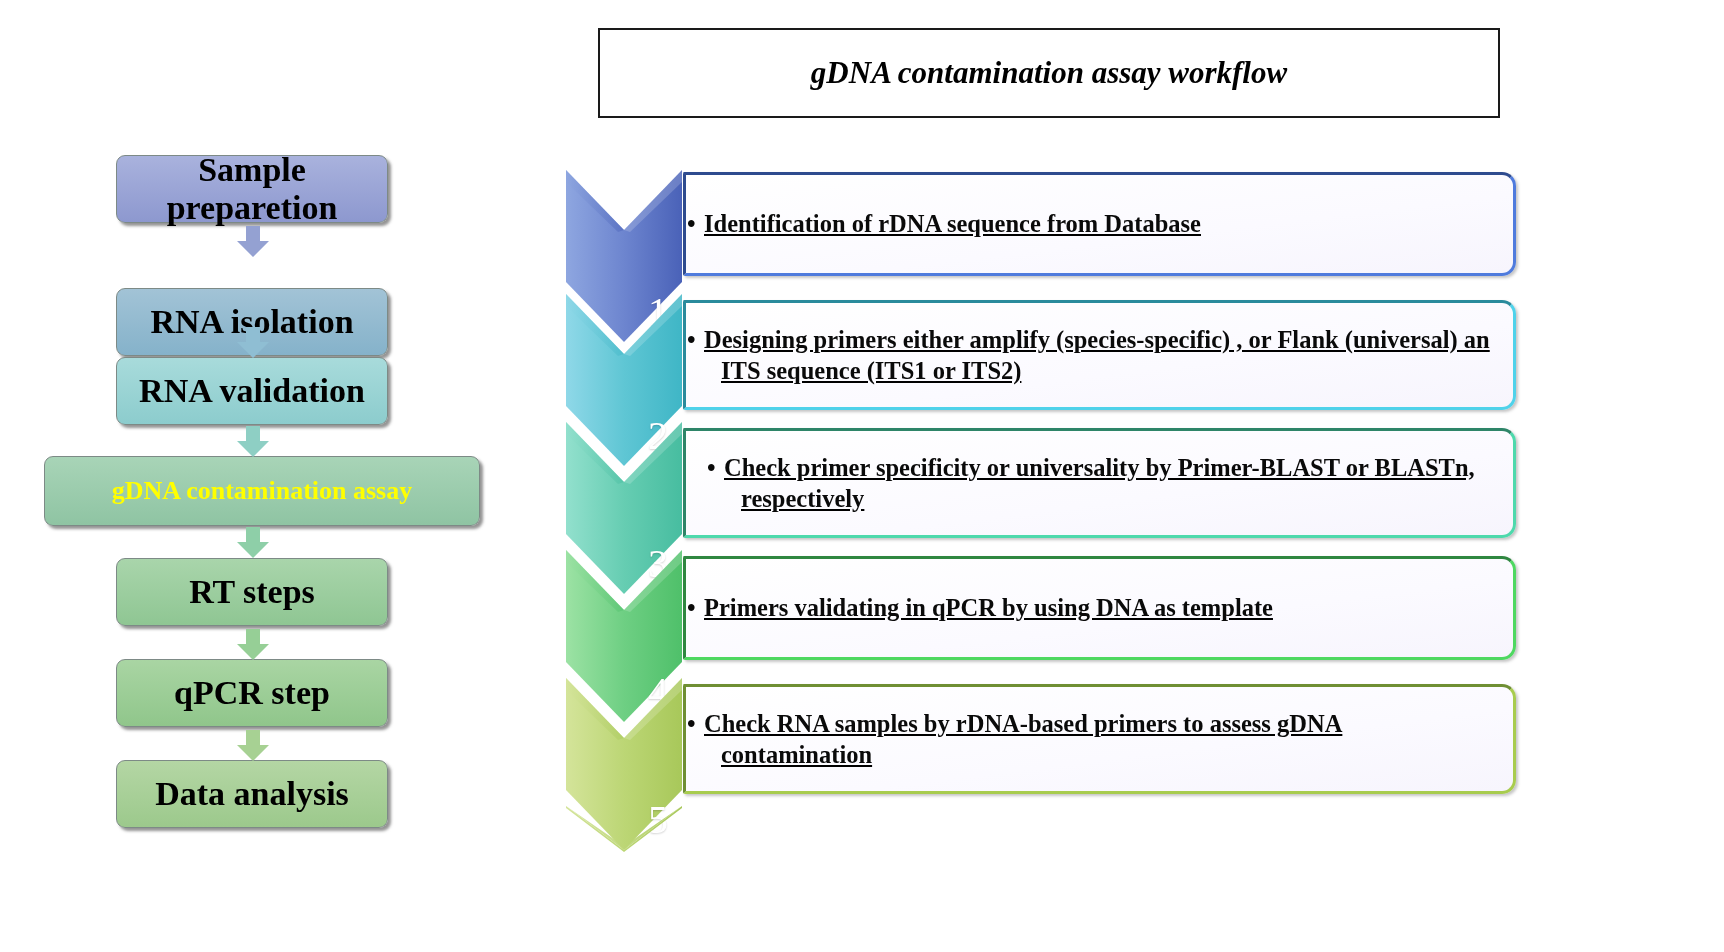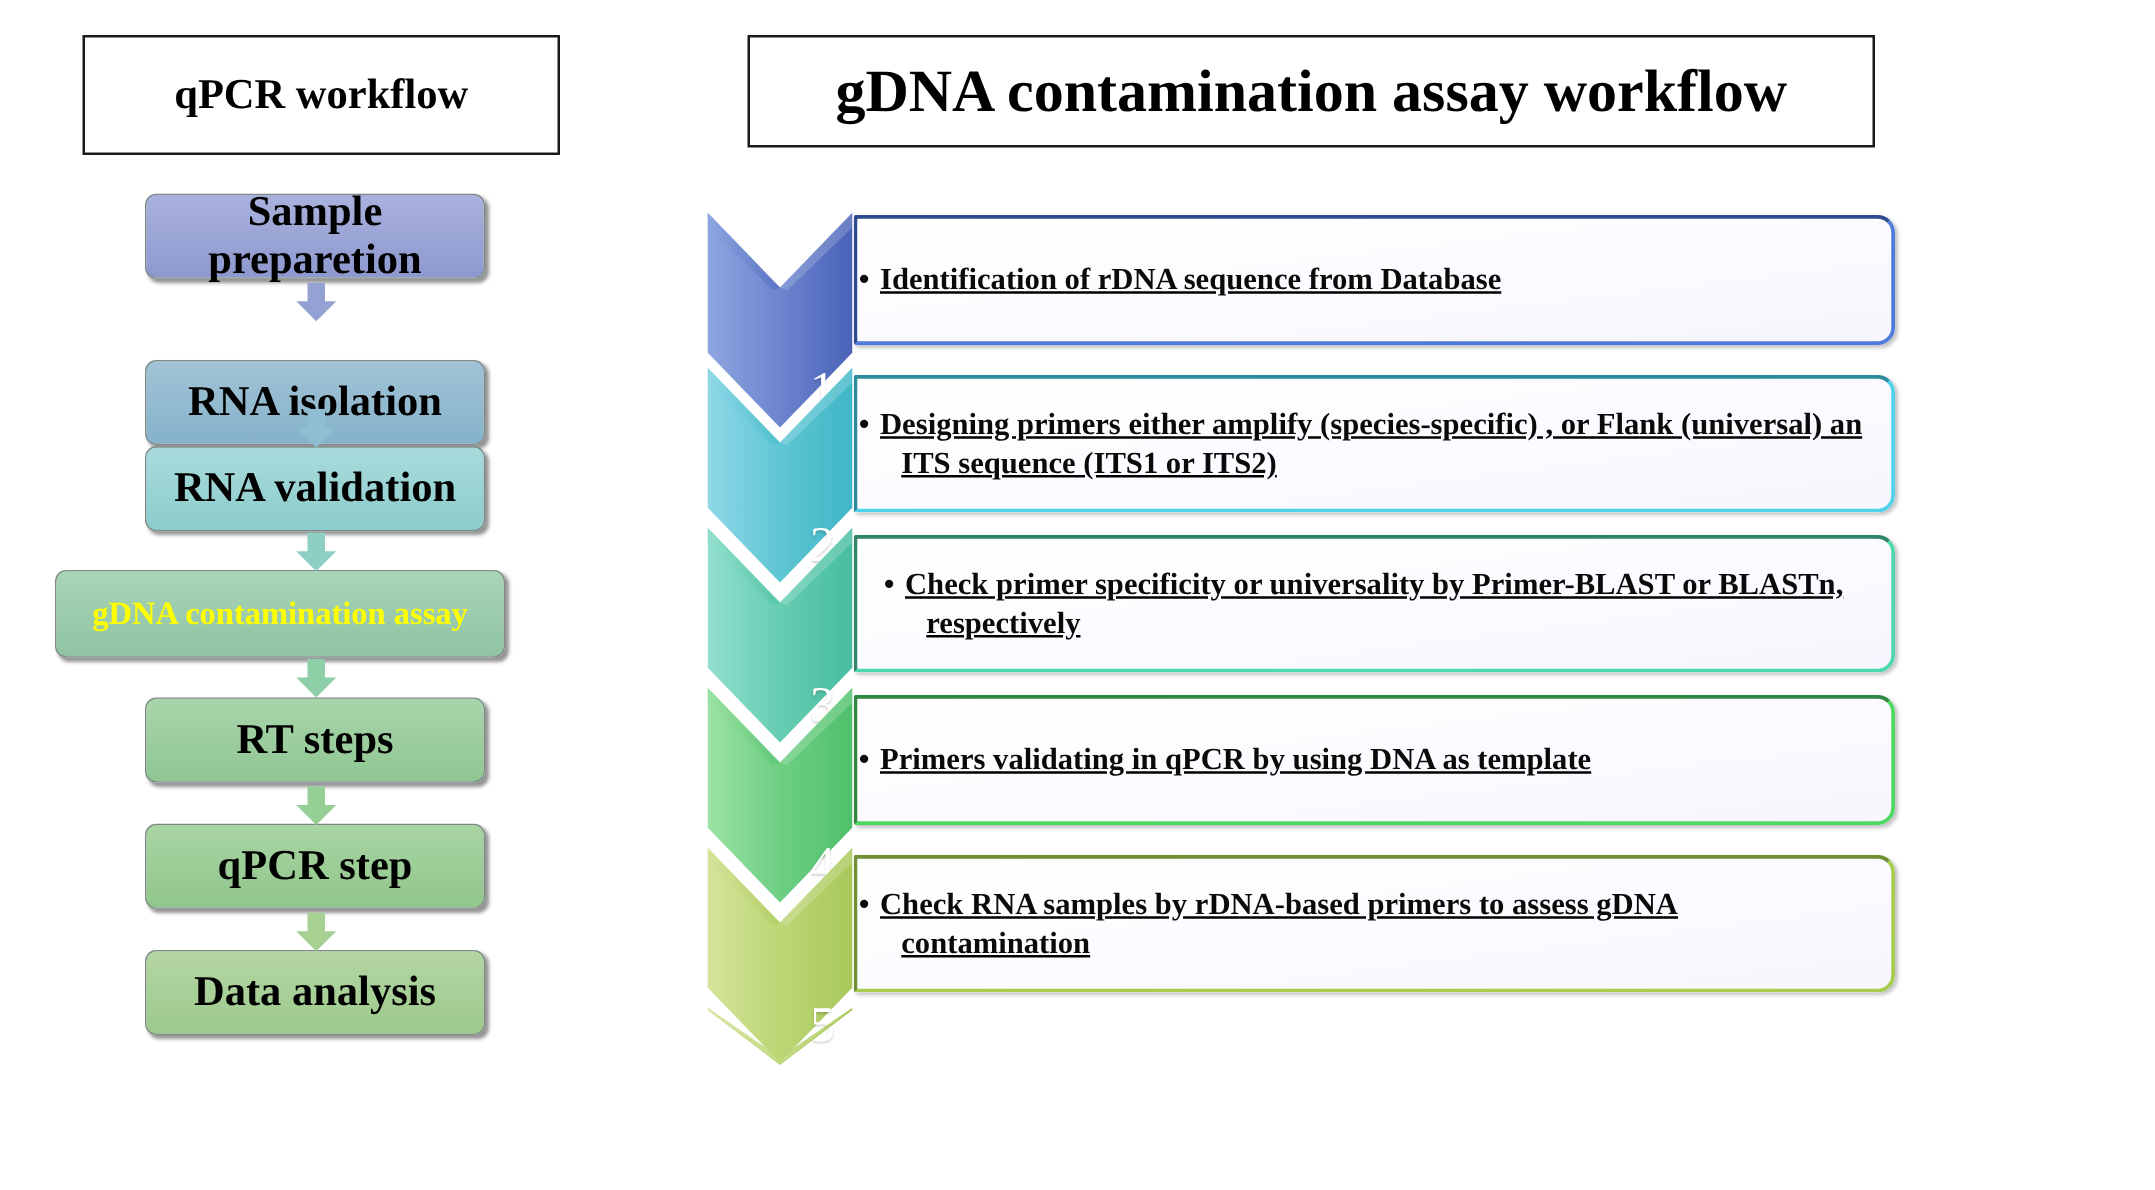--- a/index.html
+++ b/index.html
@@ -17,21 +17,21 @@
     background: #ffffff;
     border: 2px solid #1a1a1a;
     display: flex;
     align-items: center;
     justify-content: center;
     font-weight: bold;
     color: #000000;
     text-align: center;
   }
   #title-left  { left: 66px;  top: 28px;  width: 378px; height: 92px;  font-size: 34px; }
-  #title-right { left: 598px; top: 28px;  width: 898px; height: 86px;  font-size: 48px; }
+  #title-right { left: 598px; top: 28px;  width: 898px; height: 86px;  font-size: 31px; font-style: italic; }
 
   
   .flow-box {
     position: absolute;
     border-radius: 9px;
     border: 1.5px solid #7d8a86;
     box-shadow: 3px 3px 3px rgba(60,60,60,0.55);
     display: flex;
     align-items: center;
     justify-content: center;
@@ -98,35 +98,34 @@
     position: absolute;
     left: 1px;
     top: 0;
   }
 </style>
 </head>
 <body>
 
 <div id="root">
 
-  <div class="title-box" id="title-left">qPCR workflow</div>
 
   <div class="title-box" id="title-right">gDNA contamination assay workflow</div>
 
   <div id="left-flow">
       <div class="flow-box" style="left: 116px; top: 155px; width: 272px; height: 68px; background: linear-gradient(rgb(169, 178, 221) 0%, rgb(141, 152, 207) 100%); color: rgb(0, 0, 0);">
         <span>Sample preparetion</span>
       </div>
       <div class="flow-box" style="left: 116px; top: 256px; width: 272px; height: 68px; background: linear-gradient(rgb(162, 195, 214) 0%, rgb(133, 178, 202) 100%); color: rgb(0, 0, 0); margin-top: 32px;">
         <span>RNA isolation</span>
       </div>
       <div class="flow-box" style="left: 116px; top: 357px; width: 272px; height: 68px; background: linear-gradient(rgb(168, 219, 219) 0%, rgb(140, 204, 205) 100%); color: rgb(0, 0, 0);">
         <span>RNA validation</span>
       </div>
-      <div class="flow-box wide" style="left: 44px; top: 456px; width: 360px; height: 70px; background: linear-gradient(rgb(168, 212, 183) 0%, rgb(143, 196, 163) 100%); color: rgb(255, 255, 0);">
+      <div class="flow-box wide" style="left: 44px; top: 456px; width: 436px; height: 70px; background: linear-gradient(rgb(168, 212, 183) 0%, rgb(143, 196, 163) 100%); color: rgb(255, 255, 0);">
         <span>gDNA contamination assay</span>
       </div>
       <div class="flow-box" style="left: 116px; top: 558px; width: 272px; height: 68px; background: linear-gradient(rgb(169, 213, 171) 0%, rgb(143, 198, 147) 100%); color: rgb(0, 0, 0);">
         <span>RT steps</span>
       </div>
       <div class="flow-box" style="left: 116px; top: 659px; width: 272px; height: 68px; background: linear-gradient(rgb(169, 213, 163) 0%, rgb(144, 198, 139) 100%); color: rgb(0, 0, 0);">
         <span>qPCR step</span>
       </div>
       <div class="flow-box" style="left: 116px; top: 760px; width: 272px; height: 68px; background: linear-gradient(rgb(180, 214, 164) 0%, rgb(156, 201, 140) 100%); color: rgb(0, 0, 0);">
         <span>Data analysis</span>

